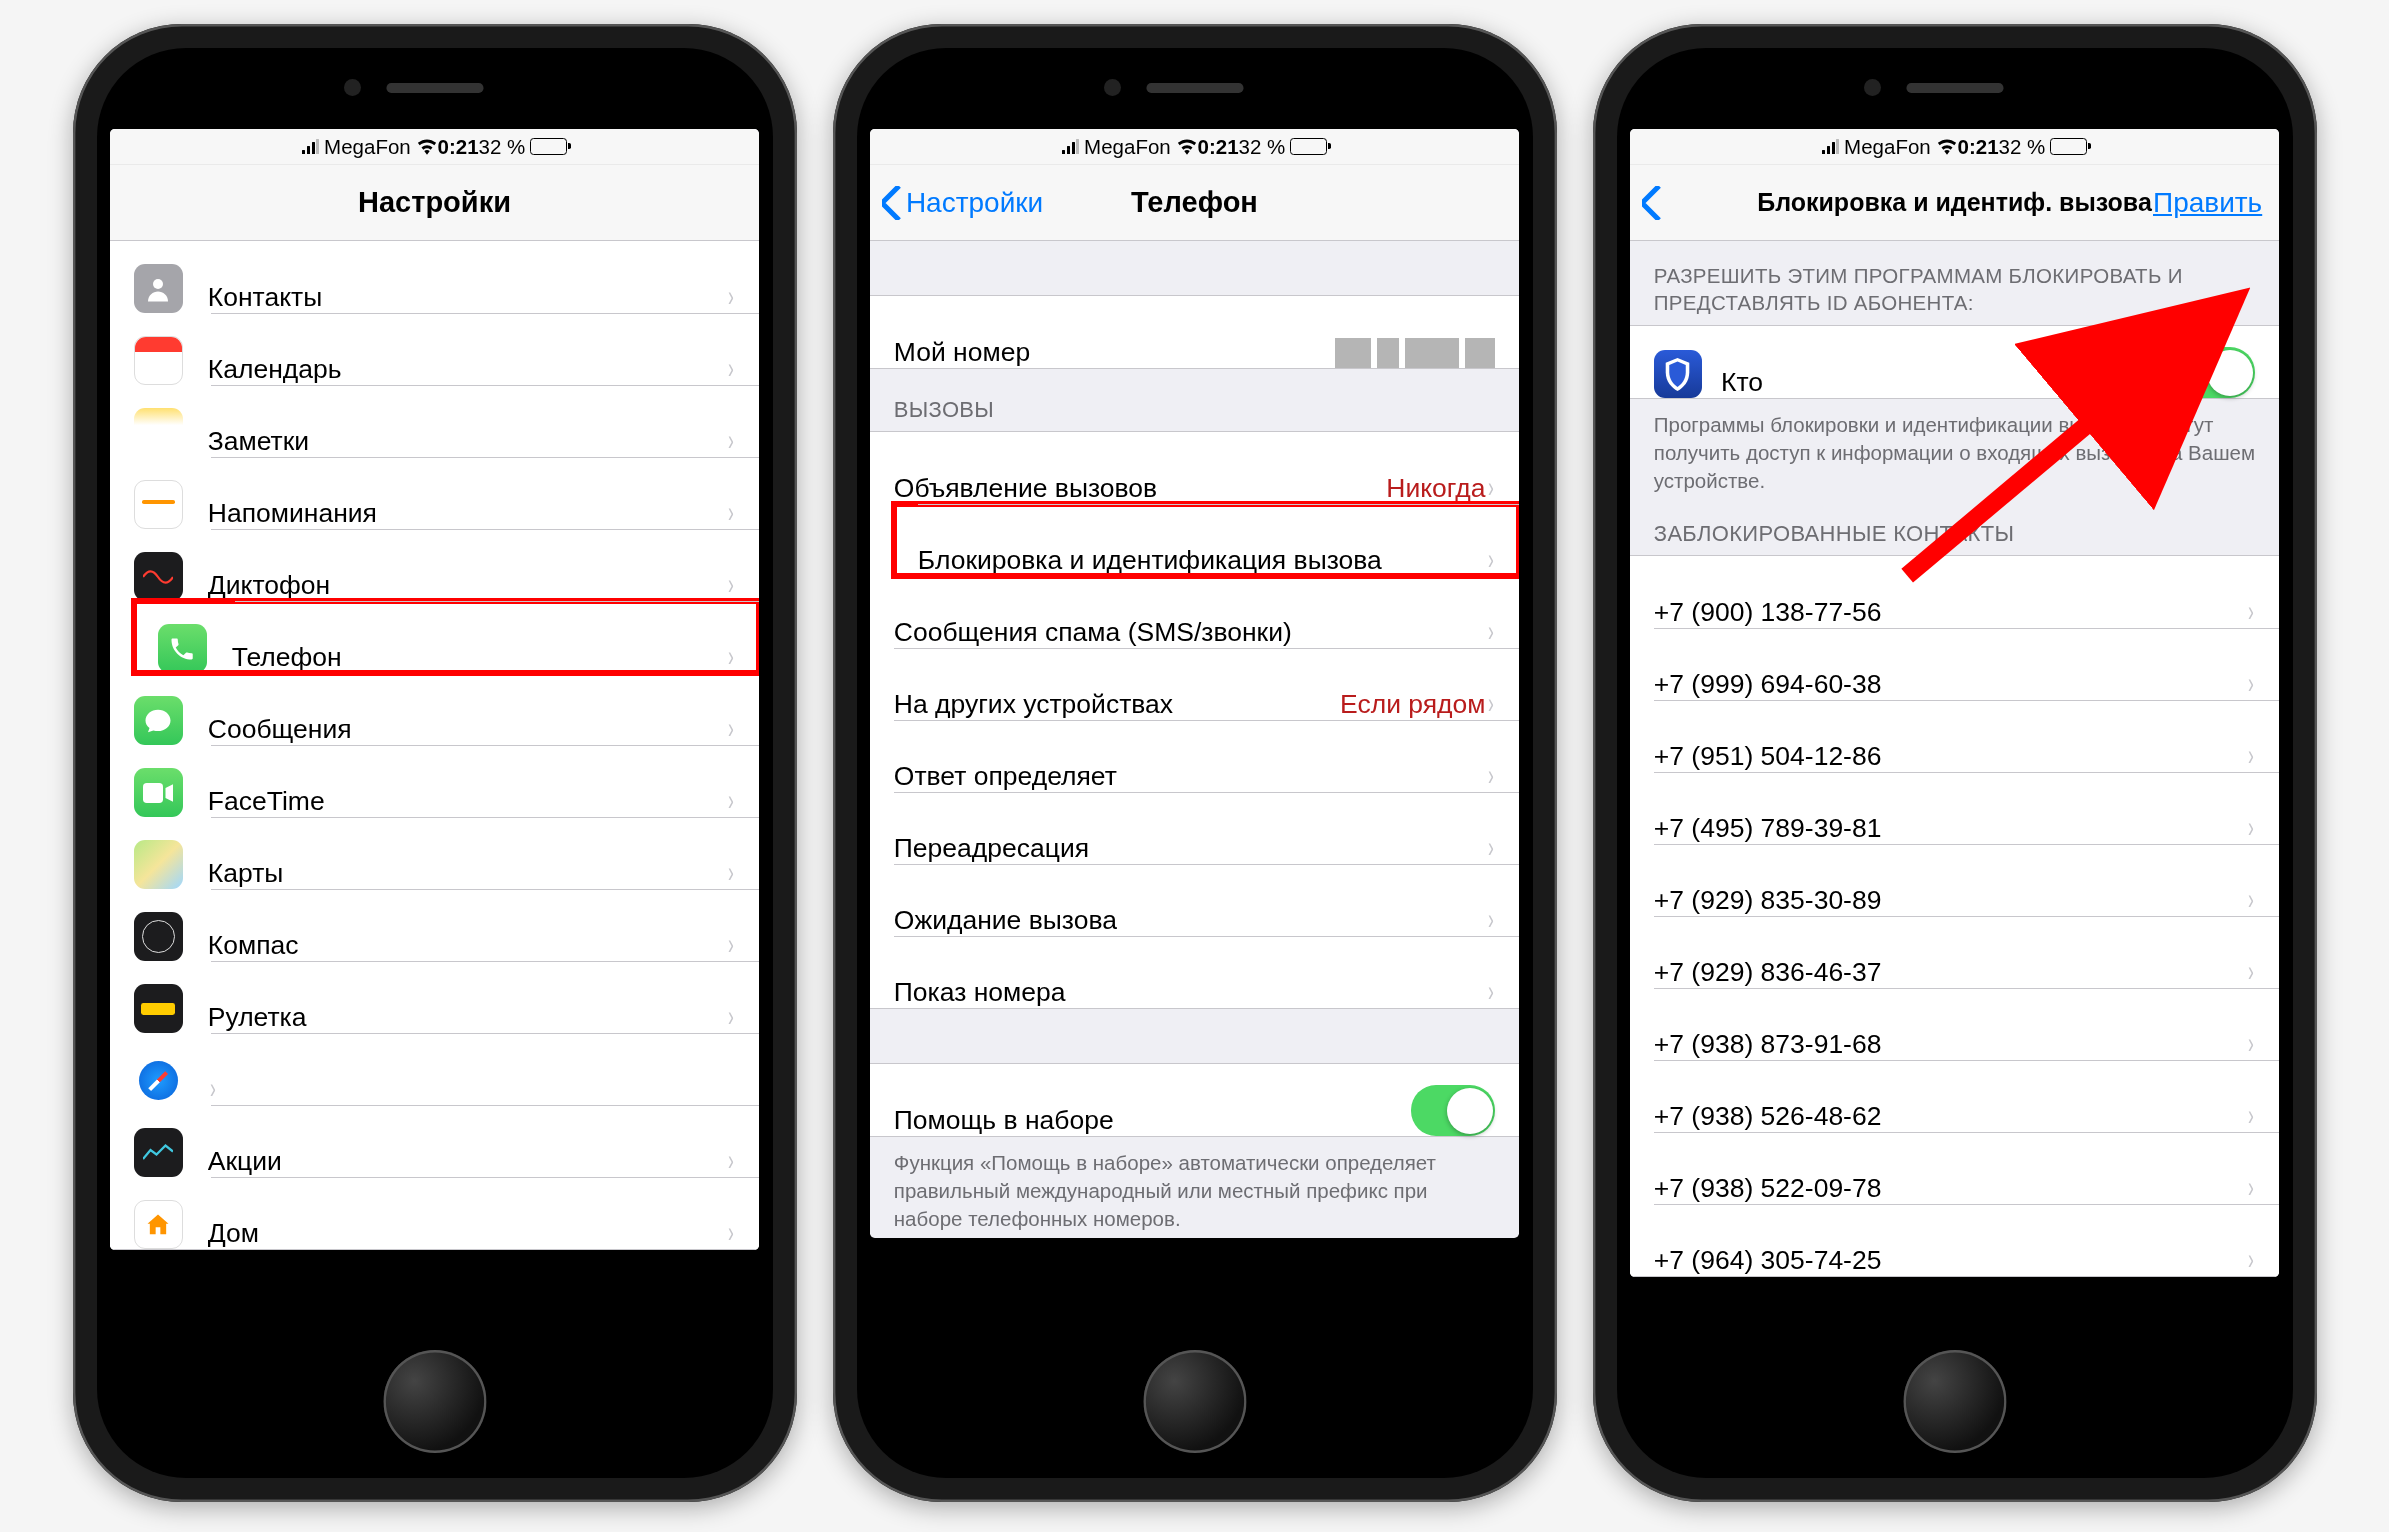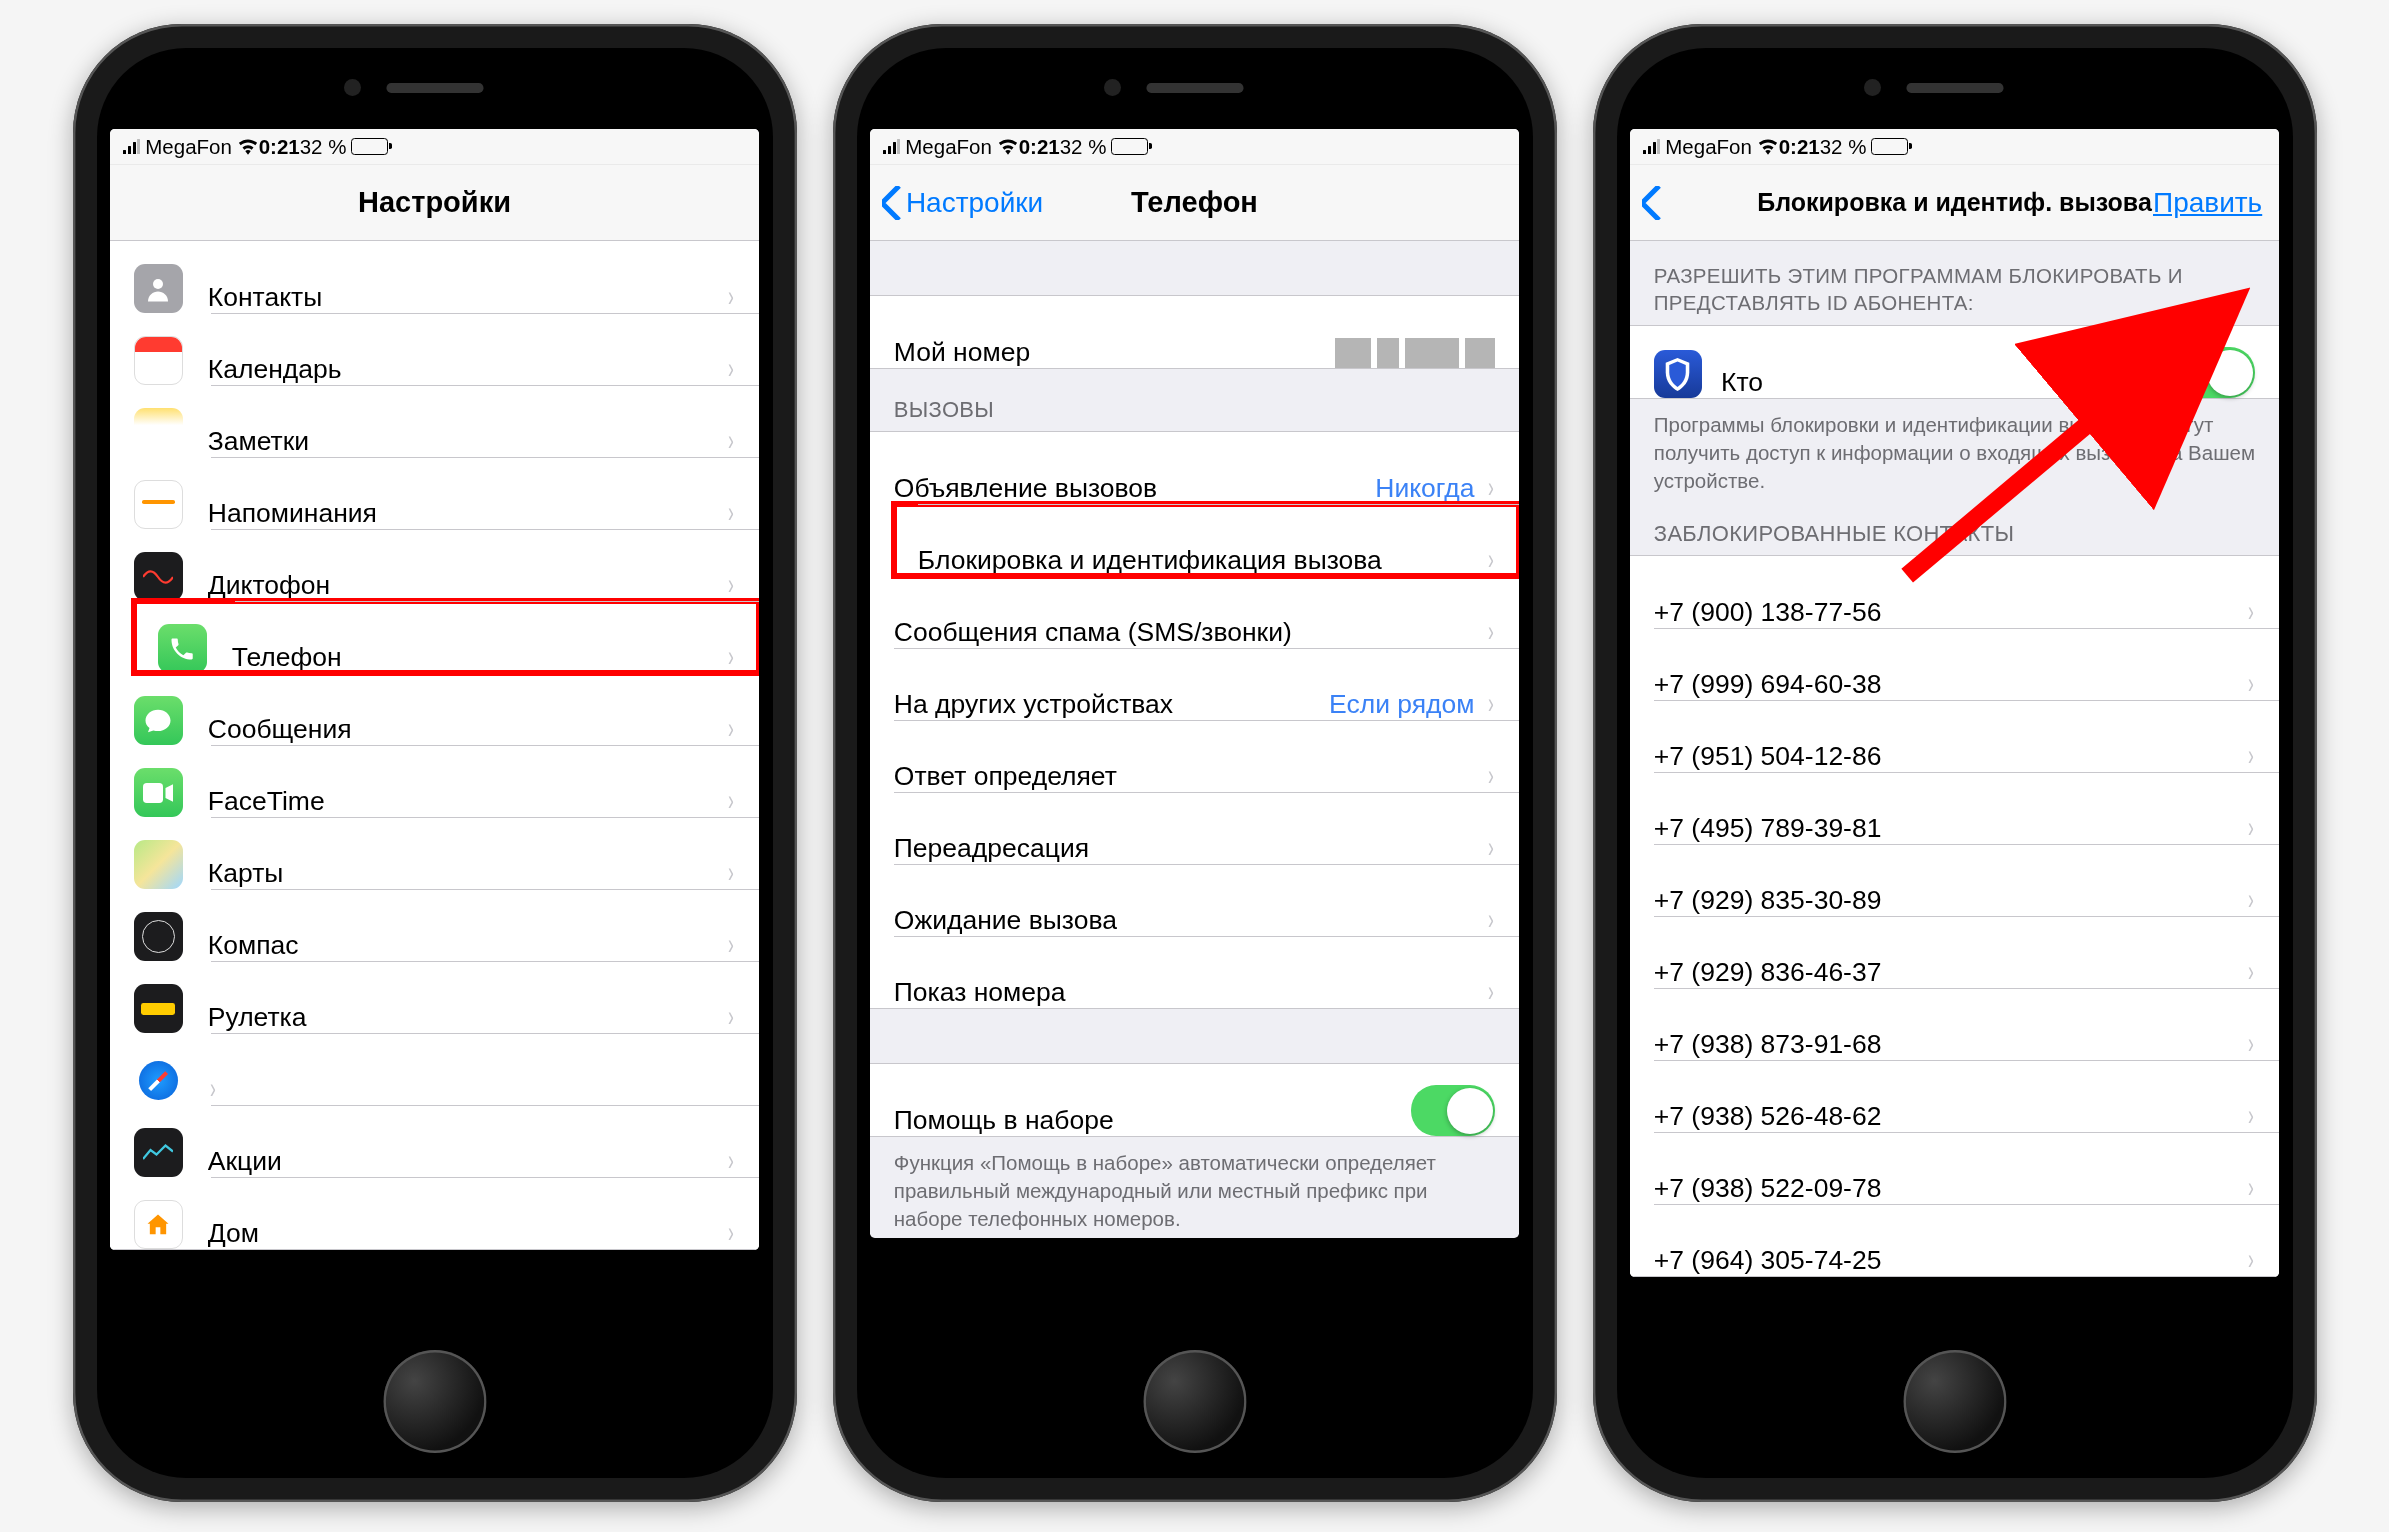--- a/index.html
+++ b/index.html
@@ -69,21 +69,21 @@
     background: radial-gradient(circle at 30% 30%, #444, #111 70%);
     box-shadow: inset 0 0 0 2.4px #555;
   }
   .screen-body { margin-top: 63px; }
   
   .status {
     height: 36px;
     background: #f7f7f7;
     display: flex;
     align-items: center;
-    justify-content: flex-start;
+    justify-content: center;
     padding: 0 13.3px;
     font-size: 20.5px;
     color: #000;
     border-bottom: 0.6px solid rgba(0,0,0,0.05);
   }
   .status-left, .status-right { display: flex; align-items: center; gap: 4.8px; }
   .status-center { font-weight: 600; }
   .signal { display: inline-flex; gap: 1.8px; align-items: flex-end; height: 15.7px; }
   .signal span { width: 3px; background: #000; border-radius: 0.6px; }
   .signal span:nth-child(1){height:4.8px}.signal span:nth-child(2){height:8.4px}.signal span:nth-child(3){height:12px}.signal span:nth-child(4){height:15.7px;background:#bbb}
@@ -136,21 +136,21 @@
   .cell.with-icon + .cell::before { left: 101px; }
   .icon {
     width: 49px; height: 49px; border-radius: 11px; margin-right: 25px;
     display:flex;align-items:center;justify-content:center;flex-shrink:0;
   }
   .app-icon {
     width: 48px; height: 48px; border-radius: 11px; margin-right: 19.3px; flex-shrink:0;
     display:flex;align-items:center;justify-content:center;
   }
   .label { color: #000; flex: 1; white-space: nowrap; overflow: hidden; text-overflow: ellipsis; }
-  .detail { color: #3b82f6; margin-right: 11px; }
+  .detail { color: #b91c1c; }
   .chevron { color: #c7c7cc; font-size: 29px; transform: scaleX(0.6); font-weight:300;}
   .group-header {
     padding: 28px 24px 8.4px;
     font-size: 22px;
     color: #6d6d72;
     text-transform: uppercase;
     letter-spacing: 0.3px;
   }
   .group-footer {
     padding: 12px 24px 6px;

